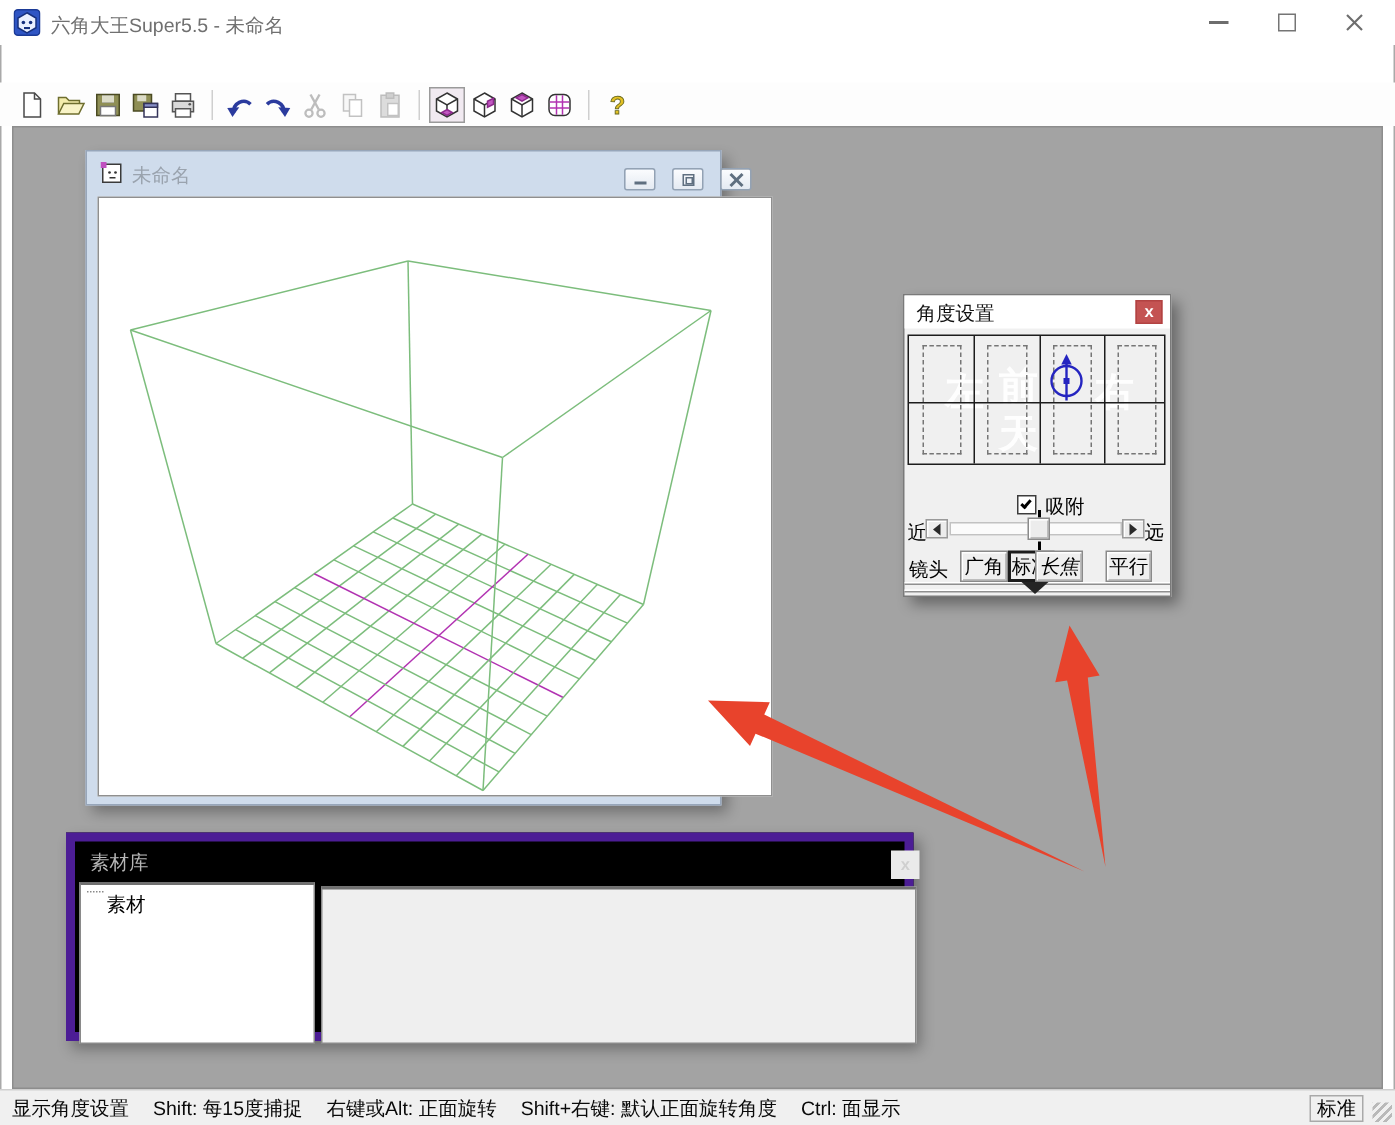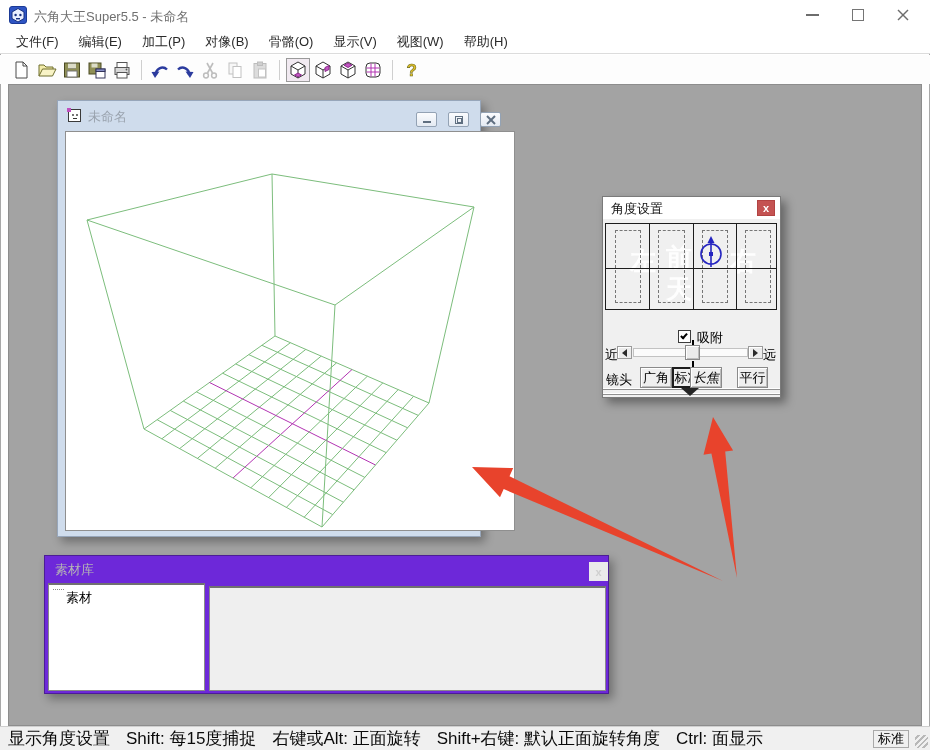--- a/index.html
+++ b/index.html
@@ -81,34 +81,34 @@
   .lens-btn{position:absolute;top:0;height:21px;background:#efefef;border:1px solid #8a8a8a;
             box-shadow:inset 1px 1px 0 #fff, inset -1px -1px 0 #bdbdbd;font-size:13px;color:#000;
             padding:0;text-align:center;}
   .lens-btn.active{border:2px solid #1c1c1c;box-shadow:none;}
   .lb0{left:37px;width:32px;} .lb1{left:69px;width:31px;} .lb2{left:87px;width:32px;font-style:italic;} .lb3{left:134px;width:31px;}
   .grip-line{position:absolute;left:0;width:100%;height:2px;border-top:1px solid #fff;border-bottom:1px solid #8f8f8f;}
   .grip-tri{position:absolute;left:78px;top:191px;width:0;height:0;border-left:9px solid transparent;
             border-right:9px solid transparent;border-top:8px solid #242424;}
 
   
-  .matpanel{position:absolute;left:44px;top:555px;width:565px;height:139px;background:#6d28d9;
-            border:1px solid #4c1d95;box-shadow:4px 5px 9px rgba(0,0,0,.32);}
+  .matpanel{position:absolute;left:44px;top:555px;width:565px;height:139px;background:#000000;
+            border:6px solid #4c1d95;box-shadow:4px 5px 9px rgba(0,0,0,.32);}
   .mat-title{position:absolute;left:10px;top:5px;font-size:13px;color:#b5b5b5;}
   .mat-close{position:absolute;left:544px;top:6px;width:19px;height:19px;background:#eaeaea;border:none;
              color:#cfcfcf;font-size:11px;font-weight:bold;padding:0;}
   .mat-left{position:absolute;left:3px;top:27px;width:157px;height:108px;background:#fff;border:1px solid #8a8a8a;border-top:2px solid #707070;}
   .mat-right{position:absolute;left:164px;top:30px;width:397px;height:105px;background:#efefef;border:1px solid #8a8a8a;border-top:2px solid #707070;}
   .tree-item{position:absolute;left:4px;top:4px;font-size:13px;color:#000;display:flex;align-items:flex-start;}
   .tree-dots{display:inline-block;width:11px;height:1px;border-top:1px dotted #8a8a8a;margin-right:2px;}
 
   
   .statusbar{position:absolute;left:0;top:726px;width:930px;height:24px;background:#f0f0f0;
              border-top:1px solid #cfcfcf;display:flex;align-items:center;padding-left:8px;}
-  .st-seg{font-size:17px;color:#0a0a0a;margin-right:16px;white-space:nowrap;}
+  .st-seg{font-size:13px;color:#0a0a0a;margin-right:16px;white-space:nowrap;}
   .st-mode{position:absolute;right:21px;top:3px;width:36px;height:18px;border:1px solid #a9a9a9;
            font-size:13px;text-align:center;line-height:16px;color:#000;background:#f0f0f0;}
   .st-grip{position:absolute;right:2px;bottom:2px;width:13px;height:13px;
            background:repeating-linear-gradient(135deg,transparent 0 2px,#b9b9b9 2px 4px);}
 
   .annot-svg{position:absolute;left:0;top:0;z-index:60;pointer-events:none;}
 </style>
 </head>
 <body>
 
@@ -130,30 +130,20 @@
         <div class="glyph-max"></div>
       </div>
     <div class="winctl wc-close">
       <svg width="14" height="14" viewBox="0 0 14 14">
         <line x1="2" y1="2" x2="12" y2="12" stroke="#6d6d6d" stroke-width="1.4"></line>
         <line x1="12" y1="2" x2="2" y2="12" stroke="#6d6d6d" stroke-width="1.4"></line>
       </svg>
     </div>
   </div>
 
-  <div class="menubar">
-    <span class="menu-item">文件(F)</span>
-    <span class="menu-item">编辑(E)</span>
-    <span class="menu-item">加工(P)</span>
-    <span class="menu-item">对像(B)</span>
-    <span class="menu-item">骨骼(O)</span>
-    <span class="menu-item">显示(V)</span>
-    <span class="menu-item">视图(W)</span>
-    <span class="menu-item">帮助(H)</span>
-  </div>
 
   <div class="toolbar">
     <button class="tbtn">
       <svg width="20" height="20" viewBox="0 0 20 20">
         <polygon points="4,2 11,2 15,6 15,18 4,18" fill="#fff" stroke="#4a4a4a"></polygon>
         <polyline points="11,2 11,6 15,6" fill="none" stroke="#4a4a4a"></polyline>
       </svg>
     </button>
     <button class="tbtn">
       <svg width="20" height="20" viewBox="0 0 20 20">

